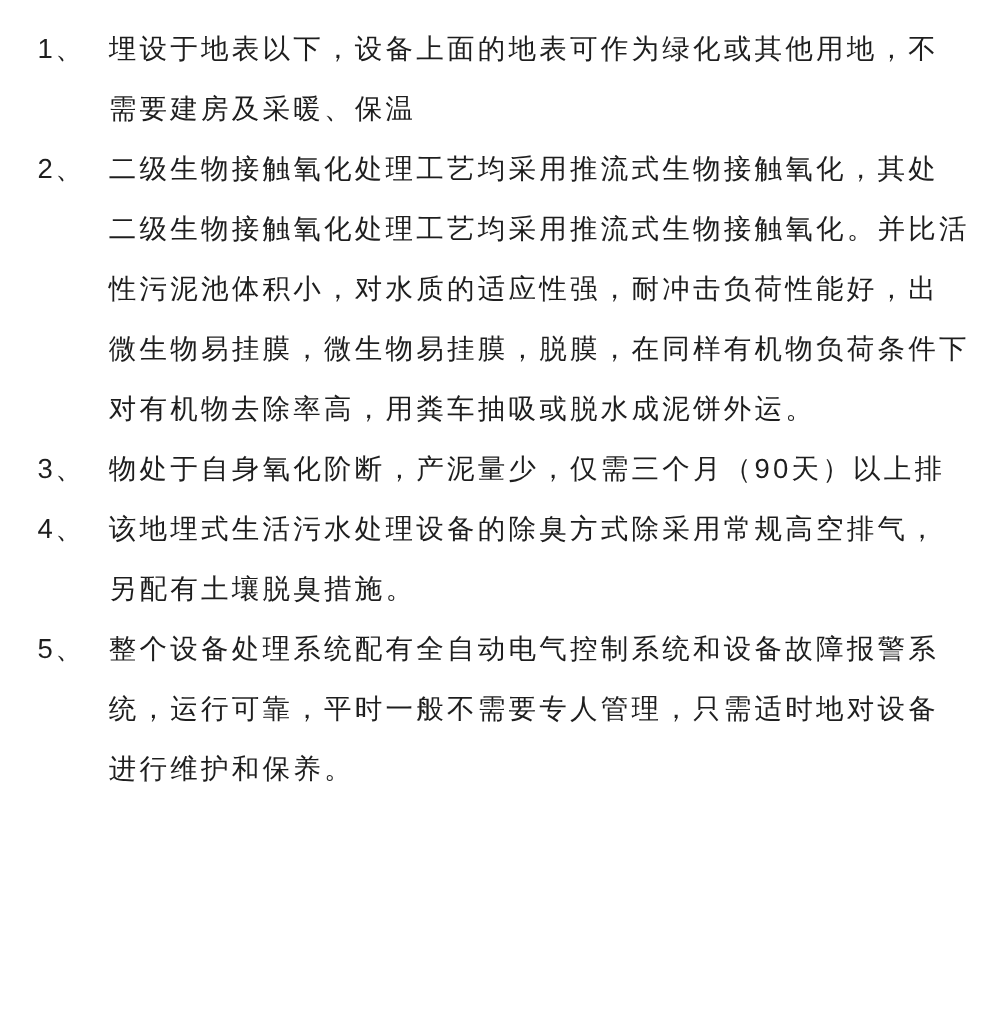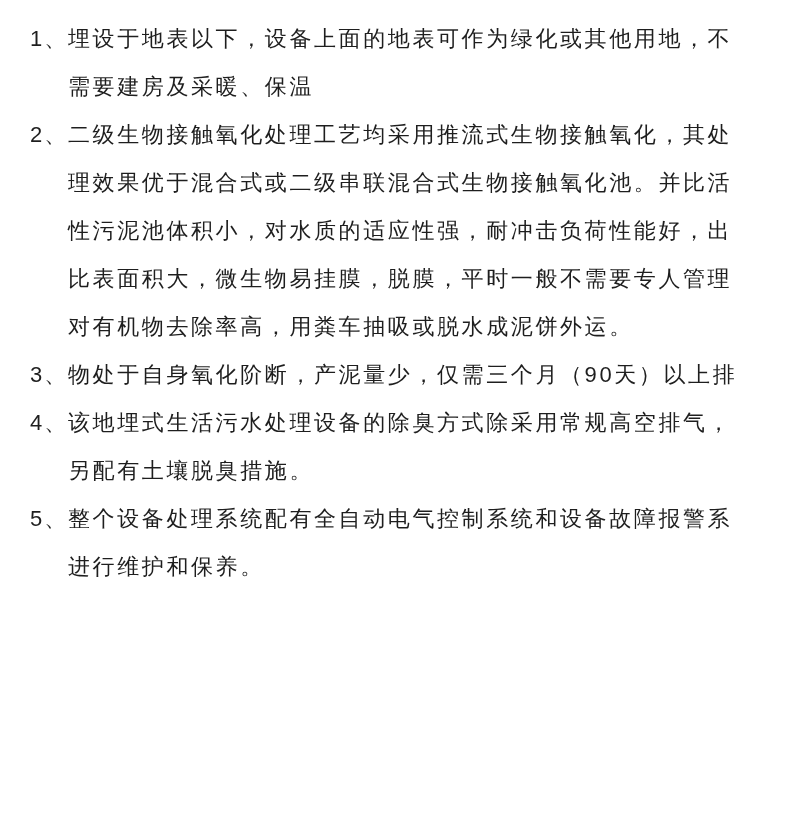--- a/index.html
+++ b/index.html
@@ -35,42 +35,43 @@
     }
     .lines {
       flex: 1;
       min-width: 0;
     }
     .line {
       font-size: 22px;
       line-height: 48px;
       letter-spacing: 2.6px;
       white-space: nowrap;
+      margin-left: 19px;
     }
   </style>
 </head>
 <body>
 
 <div class="doc">
 
   <div class="item">
     <span class="num">1、</span>
     <div class="lines">
       <div class="line">埋设于地表以下，设备上面的地表可作为绿化或其他用地，不</div>
       <div class="line">需要建房及采暖、保温</div>
     </div>
   </div>
 
   <div class="item">
     <span class="num">2、</span>
     <div class="lines">
       <div class="line">二级生物接触氧化处理工艺均采用推流式生物接触氧化，其处</div>
-      <div class="line">理效果优于混合式或二级串联混合式生物接触氧化池。并比活</div>
+      <div class="line">二级生物接触氧化处理工艺均采用推流式生物接触氧化。并比活</div>
       <div class="line">性污泥池体积小，对水质的适应性强，耐冲击负荷性能好，出</div>
-      <div class="line">比表面积大，微生物易挂膜，脱膜，平时一般不需要专人管理</div>
+      <div class="line">微生物易挂膜，微生物易挂膜，脱膜，在同样有机物负荷条件下</div>
       <div class="line">对有机物去除率高，用粪车抽吸或脱水成泥饼外运。</div>
     </div>
   </div>
 
   <div class="item">
     <span class="num">3、</span>
     <div class="lines">
       <div class="line">物处于自身氧化阶断，产泥量少，仅需三个月（90天）以上排</div>
     </div>
   </div>
@@ -80,17 +81,18 @@
     <div class="lines">
       <div class="line">该地埋式生活污水处理设备的除臭方式除采用常规高空排气，</div>
       <div class="line">另配有土壤脱臭措施。</div>
     </div>
   </div>
 
   <div class="item">
     <span class="num">5、</span>
     <div class="lines">
       <div class="line">整个设备处理系统配有全自动电气控制系统和设备故障报警系</div>
+      <div class="line">统，运行可靠，平时一般不需要专人管理，只需适时地对设备</div>
       <div class="line">进行维护和保养。</div>
     </div>
   </div>
 
 </div>
 
 </body></html>

